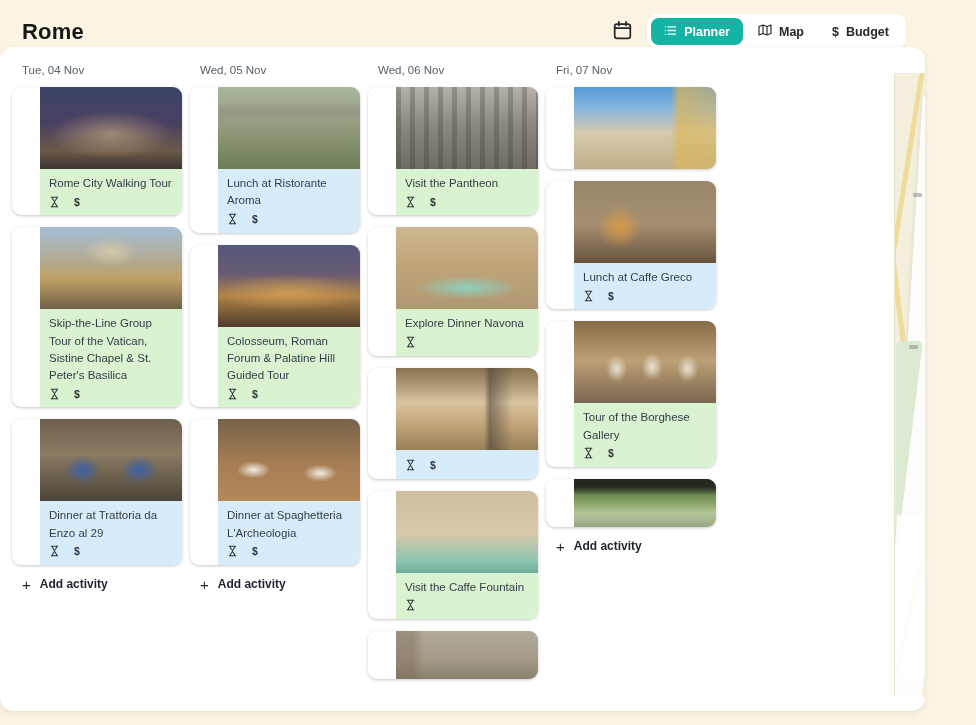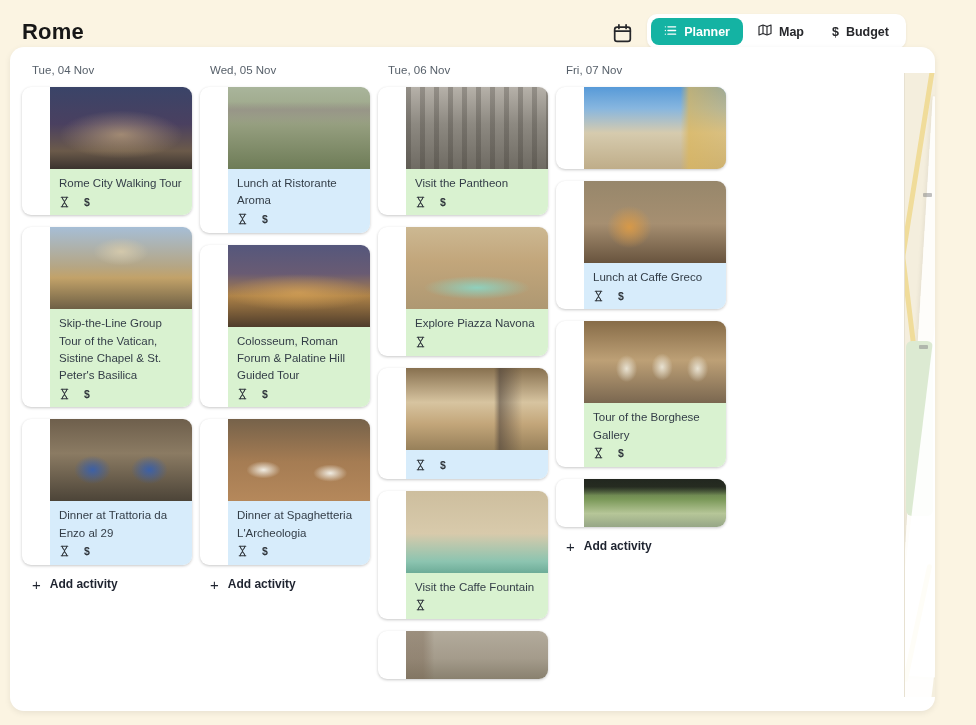--- a/index.html
+++ b/index.html
@@ -5,29 +5,29 @@
   * { margin:0; padding:0; box-sizing:border-box; }
   html,body { width:976px; height:725px; overflow:hidden; }
   body {
     background:#fbf4e2;
     font-family:"Liberation Sans", sans-serif;
     color:#1f2937;
   }
   
   .header { height:47px; display:flex; align-items:center; justify-content:space-between; padding:16px 70px 0 22px; }
   .app-title { font-size:22px; font-weight:700; color:#171717; letter-spacing:.2px; }
-  .header-right { display:flex; align-items:flex-end; gap:12px; }
+  .header-right { display:flex; align-items:center; gap:12px; }
   .icon-btn { background:none; border:none; cursor:pointer; display:flex; align-items:center; padding:2px; }
   .switcher { background:#ffffff; border-radius:10px; padding:4px; display:flex; gap:2px; box-shadow:0 1px 3px rgba(0,0,0,.07); }
   .switch-btn { display:flex; align-items:center; gap:7px; padding:6px 13px; font-size:12.5px; font-weight:600;
     color:#26272b; background:transparent; border:none; border-radius:8px; cursor:pointer; font-family:inherit; }
   .switch-btn.active { background:#14b3a3; color:#fff; }
   .switch-btn .dollar-glyph { font-size:12.5px; font-weight:700; }
   
-  .panel { position:relative; margin-left:10px; width:925px; height:664px; background:#fff;
+  .panel { position:relative; width:925px; height:664px; background:#fff;
     border-radius:14px; box-shadow:0 2px 6px rgba(0,0,0,.08); overflow:hidden; }
   .board { display:flex; gap:8px; padding:17px 0 0 12px; }
   .column { width:170px; flex:0 0 170px; }
   .col-header { font-size:11.5px; color:#57606a; margin:0 0 11px 10px; }
   .cards { display:flex; flex-direction:column; gap:12px; }
   .card { border-radius:9px; overflow:hidden; background:#fff; box-shadow:0 1px 3px rgba(0,0,0,.22); cursor:pointer;padding-left:28px; }
   .card-img { height:82px; }
   .card.partial .card-img { height:48px; }
   .card-body { padding:6px 9px 7px; }
   .card.activity .card-body { background:#d9f2d0; }
@@ -269,42 +269,42 @@
     </div>
   </div>
 </div>
     <button class="add-activity">
       <span class="plus">+</span>
       <span class="add-label">Add activity</span>
     </button>
   </div>
 
   <div class="column">
-    <div class="col-header">Tue, 06 Nov</div>
+    <div class="col-header">Wed, 06 Nov</div>
     <div class="cards">
   <div class="card activity">
     <div class="card-img img-pantheon-facade"></div>
     <div class="card-body">
       <div class="card-title">Visit the Pantheon</div>
       <div class="card-icons">
         <svg class="hourglass" width="11" height="12" viewBox="0 0 12 13" fill="none" stroke="#30363c" stroke-width="1.1" stroke-linecap="round">
           <line x1="2.4" y1="1.2" x2="9.6" y2="1.2"></line>
           <line x1="2.4" y1="11.8" x2="9.6" y2="11.8"></line>
           <path d="M3.5 1.2 C3.5 4.4 6 4.2 6 6.5 C6 8.8 3.5 8.6 3.5 11.8"></path>
           <path d="M8.5 1.2 C8.5 4.4 6 4.2 6 6.5 C6 8.8 8.5 8.6 8.5 11.8"></path>
         </svg>
         <span class="cost">$</span>
       </div>
     </div>
   </div>
 
   <div class="card activity">
     <div class="card-img img-piazza-navona"></div>
     <div class="card-body">
-      <div class="card-title">Explore Piazza Navona</div>
+      <div class="card-title">Explore Dinner Navona</div>
       <div class="card-icons">
         <svg class="hourglass" width="11" height="12" viewBox="0 0 12 13" fill="none" stroke="#30363c" stroke-width="1.1" stroke-linecap="round">
           <line x1="2.4" y1="1.2" x2="9.6" y2="1.2"></line>
           <line x1="2.4" y1="11.8" x2="9.6" y2="11.8"></line>
           <path d="M3.5 1.2 C3.5 4.4 6 4.2 6 6.5 C6 8.8 3.5 8.6 3.5 11.8"></path>
           <path d="M8.5 1.2 C8.5 4.4 6 4.2 6 6.5 C6 8.8 8.5 8.6 8.5 11.8"></path>
         </svg>
 
       </div>
     </div>

